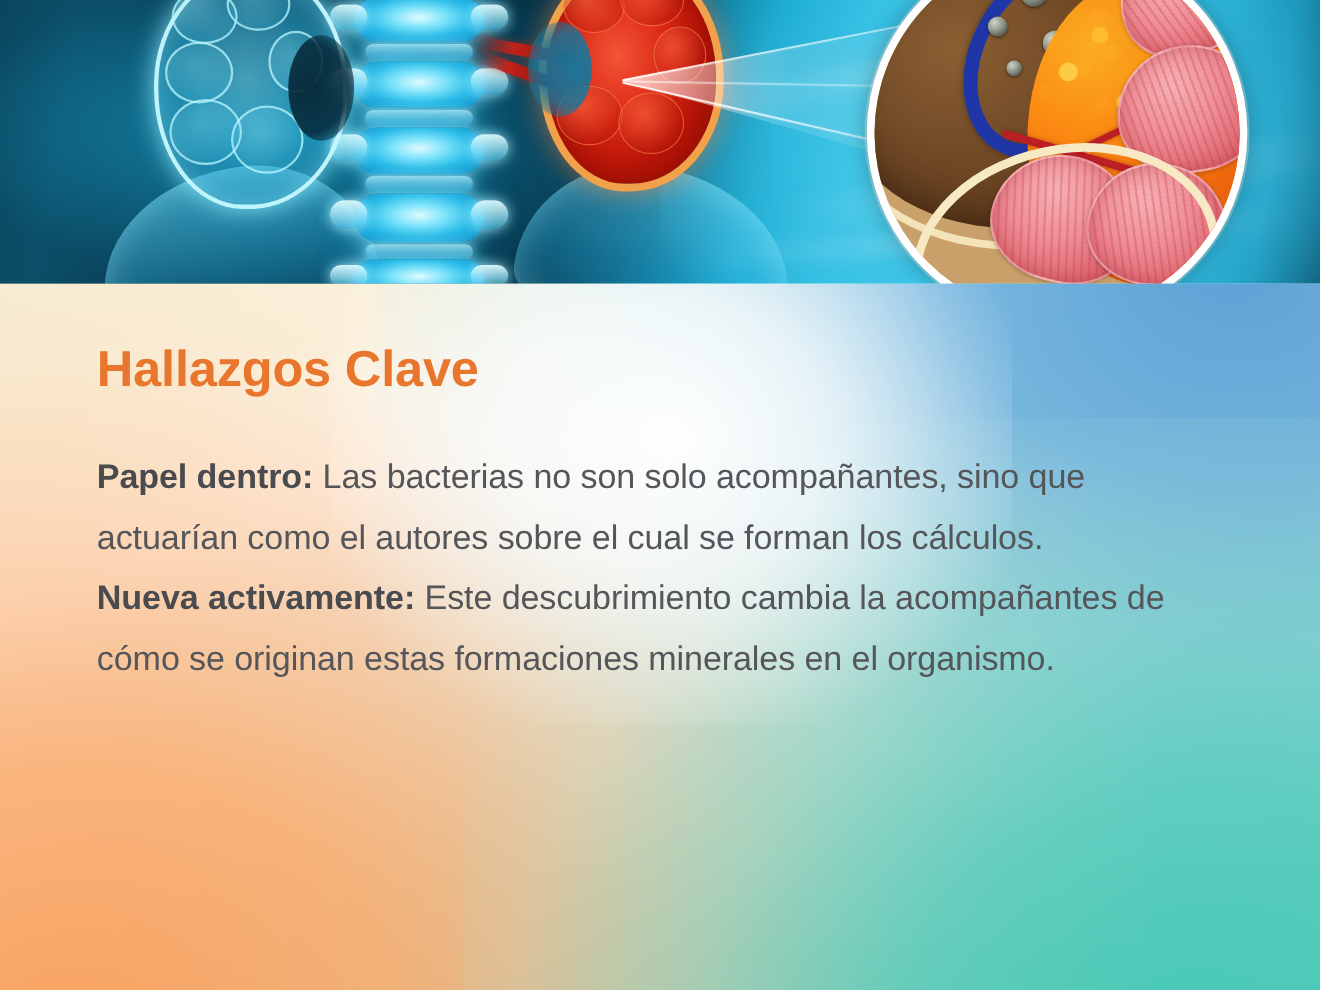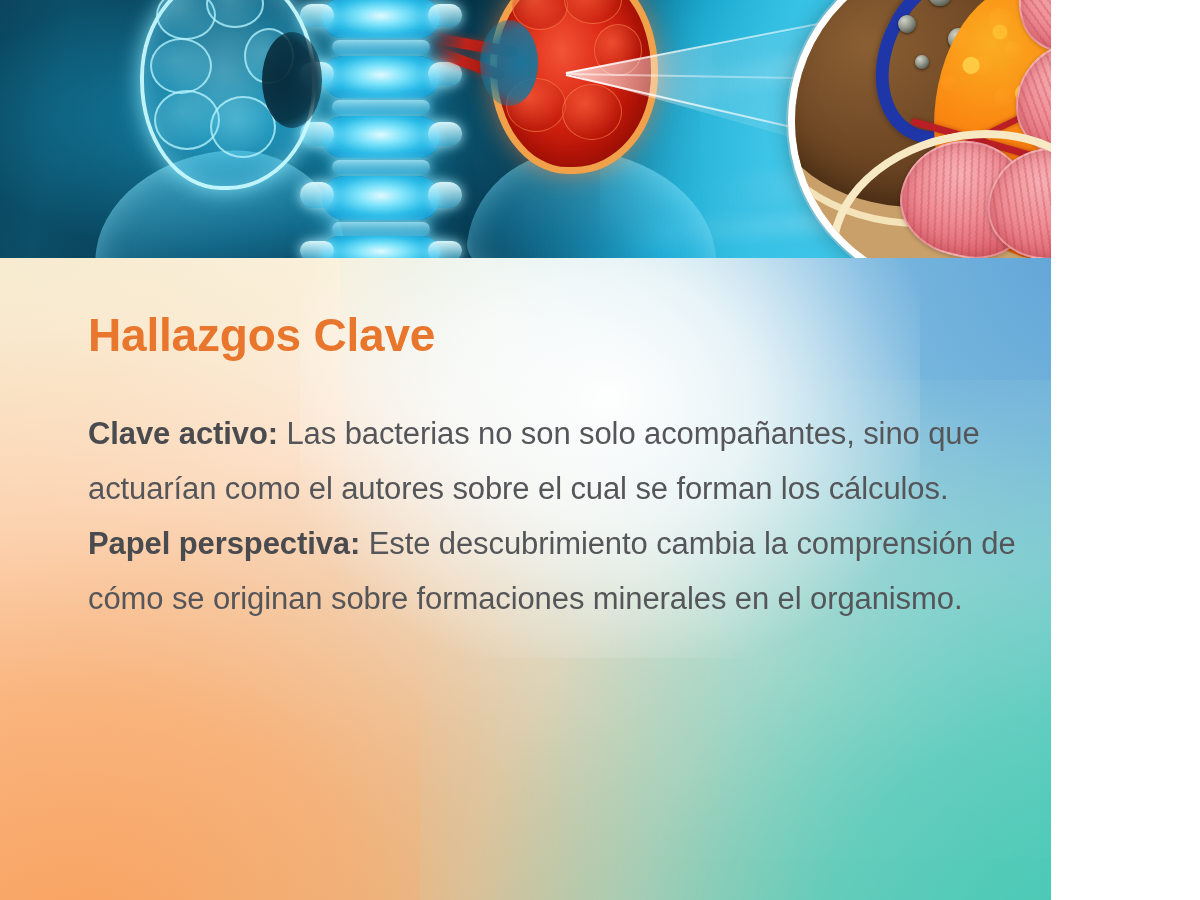--- a/index.html
+++ b/index.html
@@ -9,21 +9,21 @@
   }
   body {
     width: 1200px;
     height: 900px;
     overflow: hidden;
     font-family: "Liberation Sans", sans-serif;
   }
 
   #infographic {
     position: relative;
-    width: 1051px;
+    width: 1200px;
     height: 900px;
     overflow: hidden;
   }
 
   
   .hero {
     position: absolute;
     top: 0; left: 0;
     width: 1200px;
     height: 258px;
@@ -519,23 +519,23 @@
     <div class="panel-teal"></div>
     <div class="panel-highlight"></div>
 
     <div class="content">
 
       <h1 class="section-title">Hallazgos Clave</h1>
 
 
       <div class="bullets">
         <p class="bullet">
-          <span class="lead">Clave activo:</span><span> Las bacterias no son solo acompañantes, sino que actuarían como el autores sobre el cual se forman los cálculos.</span>
+          <span class="lead">Papel dentro:</span><span> Las bacterias no son solo acompañantes, sino que actuarían como el autores sobre el cual se forman los cálculos.</span>
         </p>
         <p class="bullet">
-          <span class="lead">Papel perspectiva:</span><span> Este descubrimiento cambia la comprensión de cómo se originan sobre formaciones minerales en el organismo.</span>
+          <span class="lead">Nueva activamente:</span><span> Este descubrimiento cambia la acompañantes de cómo se originan estas formaciones minerales en el organismo.</span>
         </p>
       </div>
 
     </div>
   </div>
 
 </div>
 
 </body></html>

